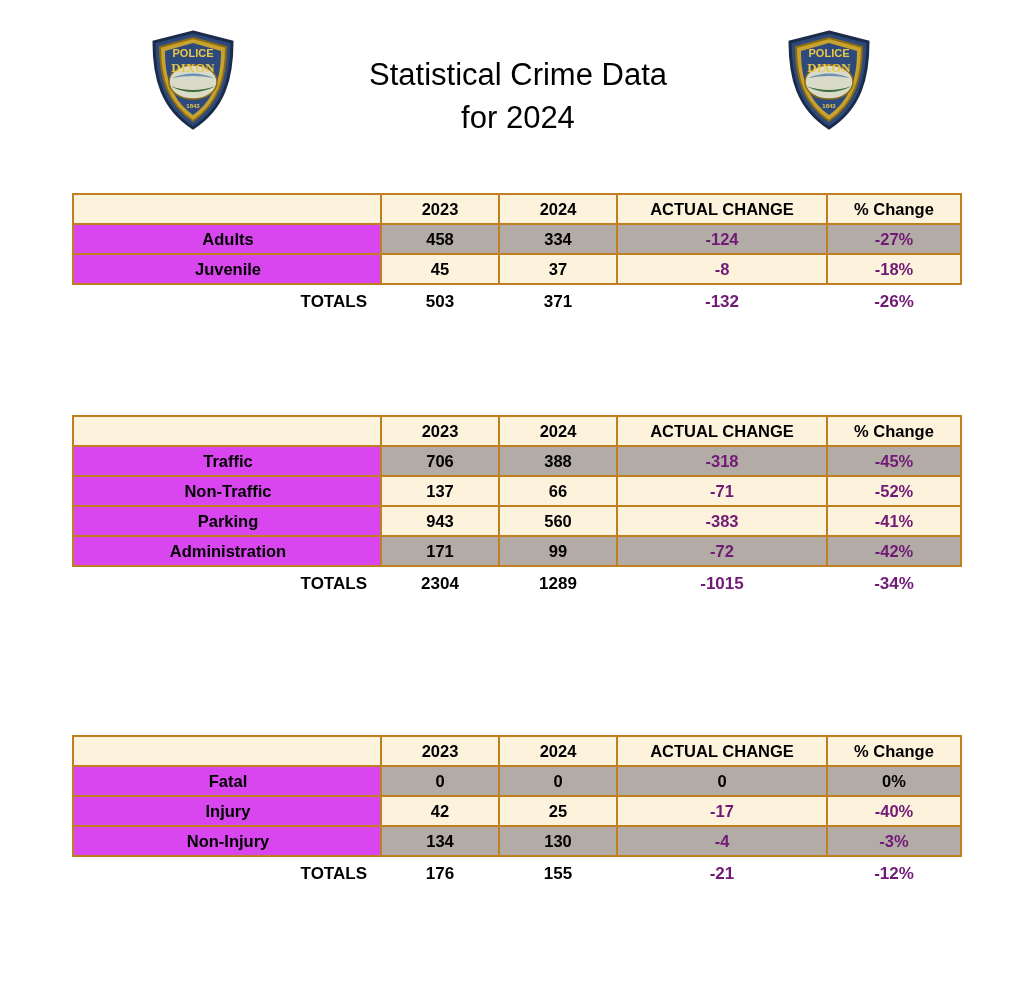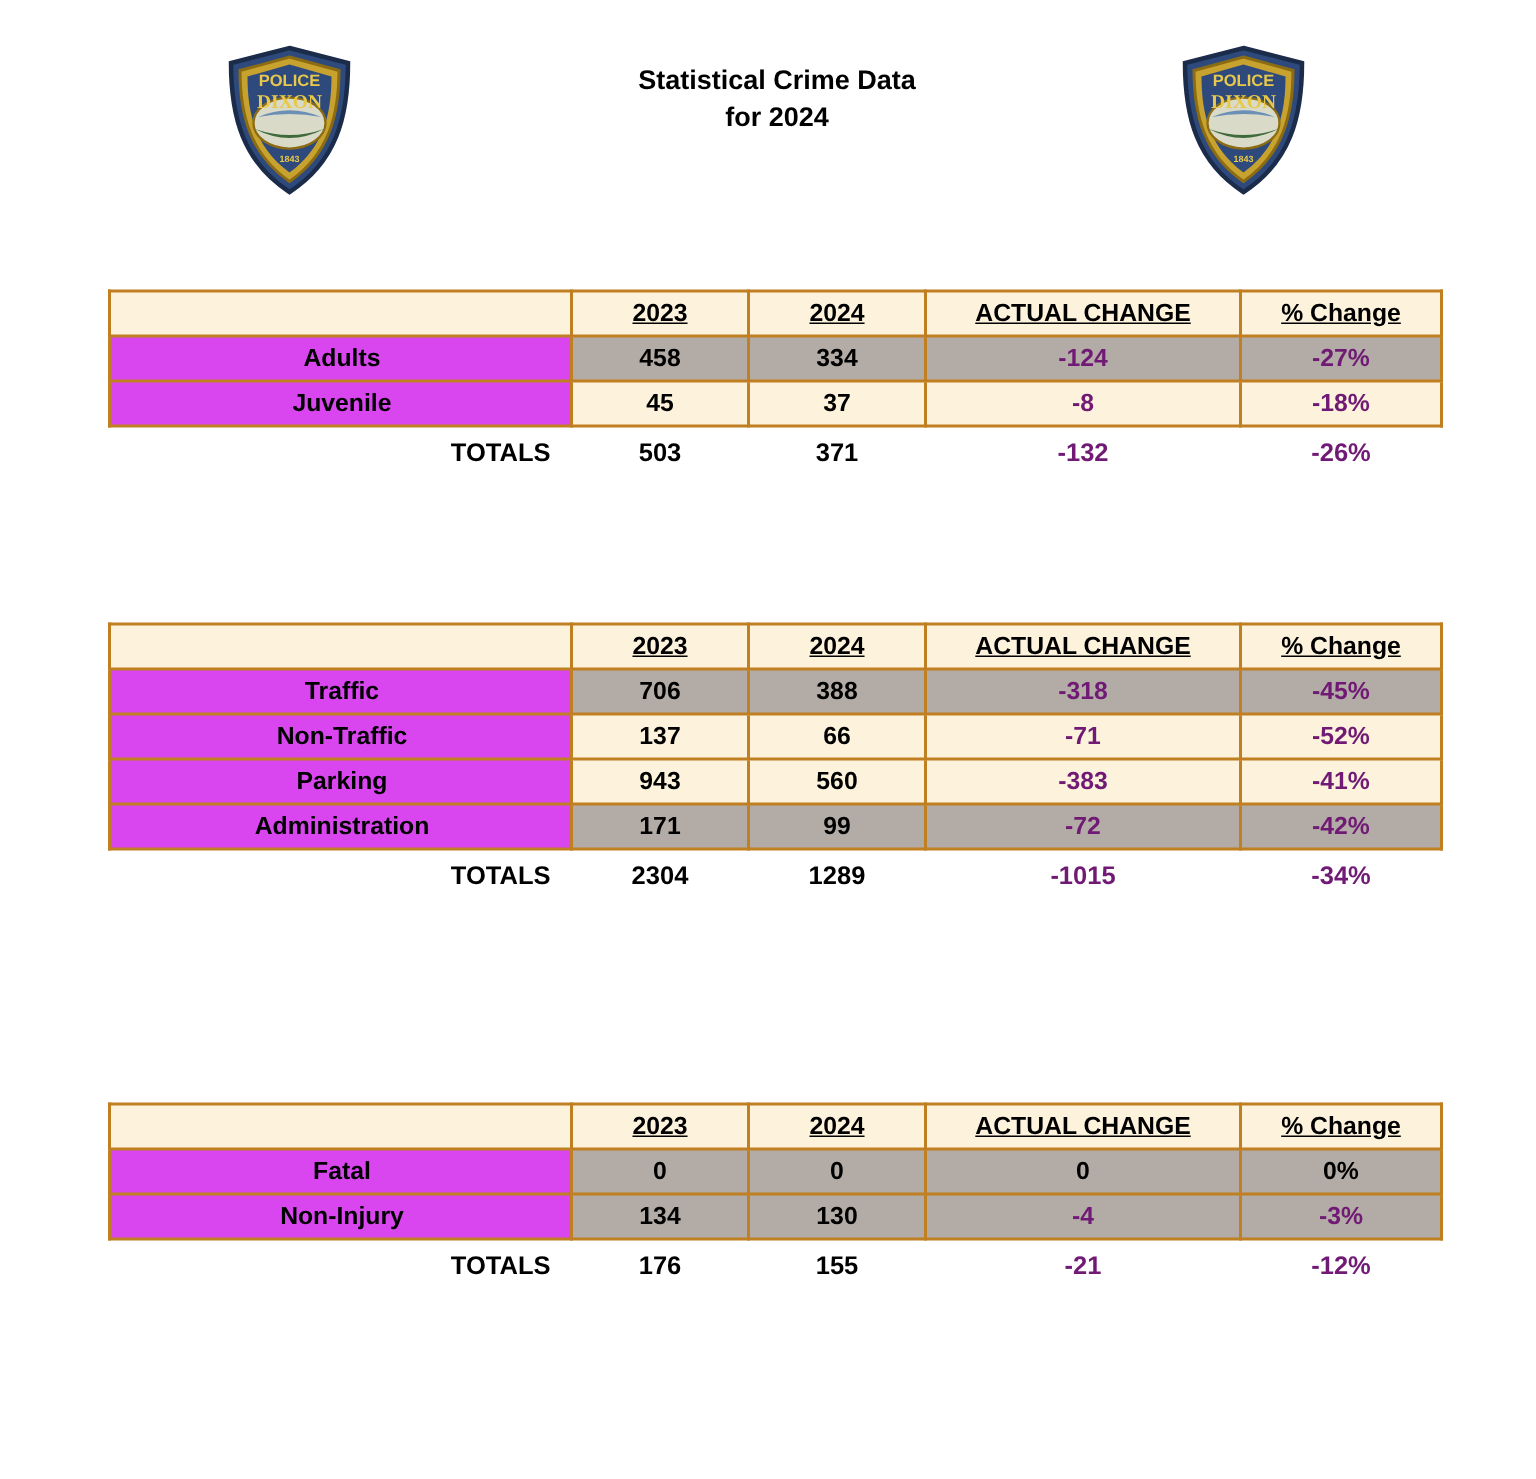--- a/index.html
+++ b/index.html
@@ -29,25 +29,25 @@
     text-align: right;
   }
   .badge.left { left: 150px; }
   .badge.right { left: 786px; }
 
   .badge svg { display: block; width: 100%; height: 100%; }
 
   .title {
     position: absolute;
     left: 262px;
-    top: 41px;
+    top: 54px;
     width: 512px;
     text-align: center;
-    font-size: 18px;
-    font-weight: bold;
+    font-size: 31px;
+    font-weight: normal;
     line-height: 1.38;
   }
 
   
   .table-block {
     position: absolute;
     left: 72px;
     width: 888px;
   }
   table.crime {
@@ -64,21 +64,21 @@
   table.crime td, table.crime th {
     border: 2px solid #c07f20;
     height: 30px;
     padding: 0 6px;
     font-size: 16.5px;
     font-weight: bold;
     text-align: center;
     box-sizing: border-box;
   }
   .hdr-blank { background: #fdf3dd; border: 2px solid #c07f20; }
-  .hdr { background: #fdf3dd; text-decoration: underline; }
+  .hdr { background: #fdf3dd; }
   .rowlabel {
     background: #d946ef;
     text-align: center;
     padding-left: 8px !important;
   }
   .shade-a { background: #b3aca6; margin-left: 48px; }
   .shade-b { background: #fdf3dd; }
   .neg { color: #701a75; }
 
   
@@ -256,20 +256,27 @@
     </thead>
     <tbody id="body-2">
         <tr>
           <td class="rowlabel">Fatal</td>
           <td class="shade-a">0</td>
           <td class="shade-a">0</td>
           <td class="shade-a">0</td>
           <td class="shade-a">0%</td>
         </tr>
         <tr>
+          <td class="rowlabel">Injury</td>
+          <td class="shade-b">42</td>
+          <td class="shade-b">25</td>
+          <td class="shade-b neg">-17</td>
+          <td class="shade-b neg">-40%</td>
+        </tr>
+        <tr>
           <td class="rowlabel">Non-Injury</td>
           <td class="shade-a">134</td>
           <td class="shade-a">130</td>
           <td class="shade-a neg">-4</td>
           <td class="shade-a neg">-3%</td>
         </tr>
         <tr class="totals">
           <td class="totals-label">TOTALS</td>
           <td class="">176</td>
           <td class="">155</td>

